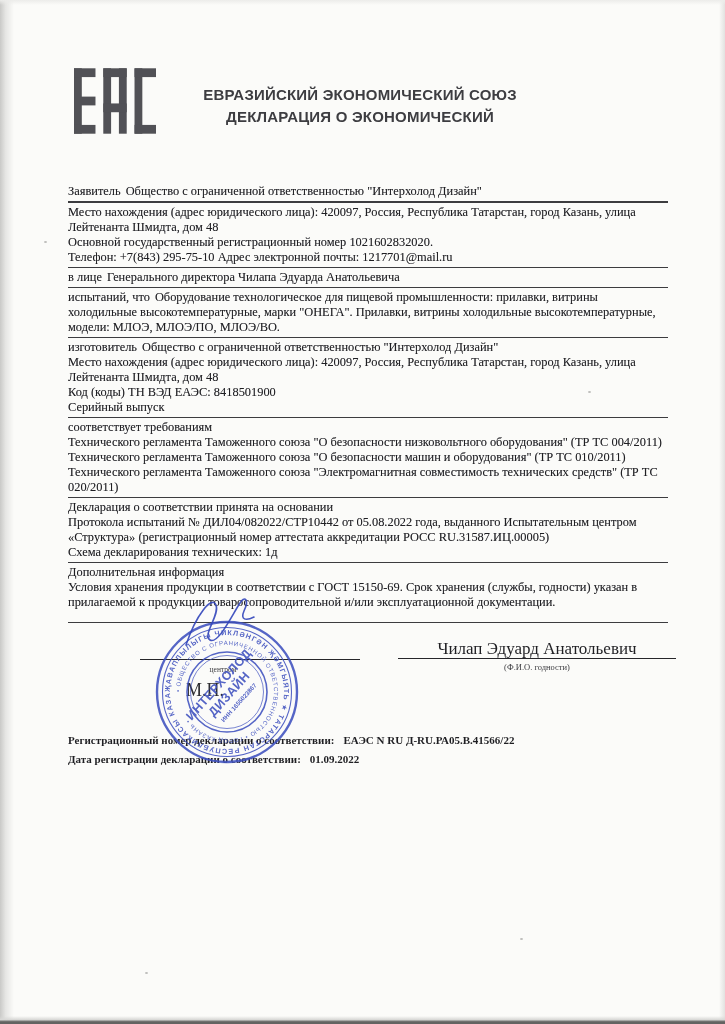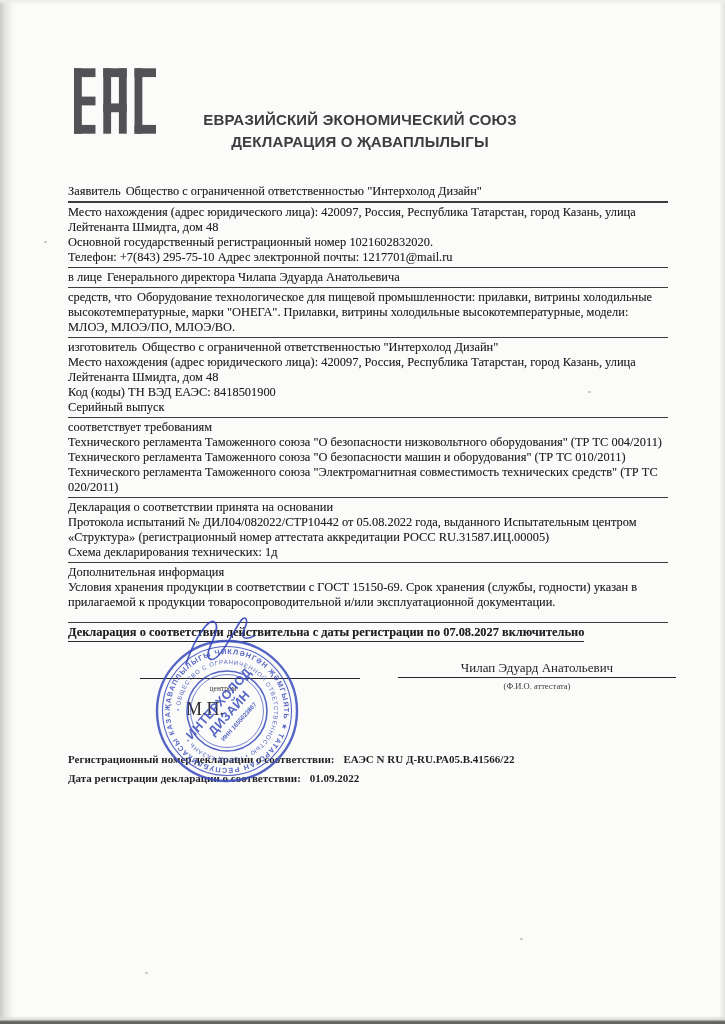--- a/index.html
+++ b/index.html
@@ -18,40 +18,40 @@
     background:linear-gradient(270deg,#e2e2e0 0%,rgba(255,255,255,0) 100%);}
   .edge-top{position:absolute;left:0;right:0;top:0;height:5px;
     background:linear-gradient(180deg,#ececea 0%,rgba(255,255,255,0) 100%);}
   .speck{position:absolute;width:3px;height:2px;background:#8a8a88;opacity:.55;border-radius:50%;}
 
   
   .logo{position:absolute;left:74px;top:68px;}
   .header-text{
     position:absolute;left:170px;top:84px;width:380px;text-align:center;
     font-family:"Liberation Sans","DejaVu Sans",sans-serif;
-    font-weight:bold;font-size:15px;line-height:22px;color:#3d3d41;letter-spacing:.2px;margin-top:25px;
+    font-weight:bold;font-size:15px;line-height:22px;color:#3d3d41;letter-spacing:.2px;
   }
 
   
   .content{position:absolute;left:68px;top:184px;width:600px;font-size:12.4px;line-height:15px;}
   .content p{margin:0;text-shadow:0 0 .4px rgba(30,30,40,.35);}
   .lbl{font-weight:normal;margin-right:5px;}
   .rule{border-bottom:2px solid #2b2b2f;margin:2px 0 2px 0;opacity:.92;}
   .rule.thin{border-bottom-width:1.6px;}
 
   .validity-wrap{margin-top:4px;}
   .validity{font-weight:bold;display:inline-block;border-bottom:1.6px solid #2a2a2e;padding-bottom:1px;}
 
   
   .sig-area{position:relative;height:100px;margin-top:6px;}
   .sig-line-left{position:absolute;left:72px;top:30px;width:220px;border-bottom:1.6px solid #26262a;z-index:1;}
   .sig-caption-left{position:absolute;left:95px;top:33px;width:120px;text-align:center;font-size:7.5px;color:#3a3a3e;z-index:1;}
   .mp{position:absolute;left:118px;top:54px;font-size:18px;color:#2c2c30;z-index:1;}
   .sig-right{position:absolute;left:325px;top:12px;width:288px;text-align:center;z-index:1;}
-  .sig-name{font-size:13px;border-bottom:1.4px solid #26262a;padding:0 14px 2px 14px;display:inline-block;min-width:250px;}
+  .sig-name{font-size:17px;border-bottom:1.4px solid #26262a;padding:0 14px 2px 14px;display:inline-block;min-width:250px;}
   .sig-caption-right{font-size:8.5px;color:#3a3a3e;margin-top:1px;}
   .stamp{position:absolute;left:84px;top:-12px;z-index:2;opacity:.88;}
   .squiggle{position:absolute;left:112px;top:-38px;z-index:3;opacity:.9;}
 
   
   .footer{margin-top:2px;font-weight:bold;font-size:11px;line-height:19px;}
   .footer .val{margin-left:9px;}
 </style>
 </head>
 <body>
@@ -83,37 +83,37 @@
 
         <rect x="62" y="0" width="8" height="67"></rect>
         <rect x="62" y="0" width="22" height="9"></rect>
         <rect x="62" y="58" width="22" height="9"></rect>
       </g>
     </svg>
   </div>
 
   <div class="header-text">
     <div>ЕВРАЗИЙСКИЙ ЭКОНОМИЧЕСКИЙ СОЮЗ</div>
-    <div>ДЕКЛАРАЦИЯ О ҖАВАПЛЫЛЫГЫ</div>
+    <div>ДЕКЛАРАЦИЯ О ЭКОНОМИЧЕСКИЙ</div>
   </div>
 
   <div class="content">
 
     <p><span class="lbl">Заявитель</span><span>Общество с ограниченной ответственностью "Интерхолод Дизайн"</span></p>
     <div class="rule"></div>
 
     <p>Место нахождения (адрес юридического лица): 420097, Россия, Республика Татарстан, город Казань, улица Лейтенанта Шмидта, дом 48</p>
     <p>Основной государственный регистрационный номер 1021602832020.</p>
     <p>Телефон: +7(843) 295-75-10 Адрес электронной почты: 1217701@mail.ru</p>
     <div class="rule thin"></div>
 
     <p><span class="lbl">в лице</span><span>Генерального директора Чилапа Эдуарда Анатольевича</span></p>
     <div class="rule thin"></div>
 
-    <p><span class="lbl">средств, что</span><span>Оборудование технологическое для пищевой промышленности: прилавки, витрины холодильные высокотемпературные, марки "ОНЕГА". Прилавки, витрины холодильные высокотемпературные, модели: МЛОЭ, МЛОЭ/ПО, МЛОЭ/ВО.</span></p>
+    <p><span class="lbl">испытаний, что</span><span>Оборудование технологическое для пищевой промышленности: прилавки, витрины холодильные высокотемпературные, марки "ОНЕГА". Прилавки, витрины холодильные высокотемпературные, модели: МЛОЭ, МЛОЭ/ПО, МЛОЭ/ВО.</span></p>
     <div class="rule thin"></div>
 
     <p><span class="lbl">изготовитель</span><span>Общество с ограниченной ответственностью "Интерхолод Дизайн"</span></p>
     <p>Место нахождения (адрес юридического лица): 420097, Россия, Республика Татарстан, город Казань, улица Лейтенанта Шмидта, дом 48</p>
     <p>Код (коды) ТН ВЭД ЕАЭС: 8418501900</p>
     <p>Серийный выпуск</p>
     <div class="rule thin"></div>
 
     <p><span class="lbl">соответствует требованиям</span></p>
     <p>Технического регламента Таможенного союза "О безопасности низковольтного оборудования" (ТР ТС 004/2011)</p>
@@ -124,31 +124,30 @@
     <p><span class="lbl">Декларация о соответствии принята на основании</span></p>
     <p>Протокола испытаний № ДИЛ04/082022/СТР10442 от 05.08.2022 года, выданного Испытательным центром «Структура» (регистрационный номер аттестата аккредитации РОСС RU.31587.ИЦ.00005)</p>
     <p>Схема декларирования технических: 1д</p>
     <div class="rule thin"></div>
 
     <p><span class="lbl">Дополнительная информация</span></p>
     <p>Условия хранения продукции в соответствии с ГОСТ 15150-69. Срок хранения (службы, годности) указан в прилагаемой к продукции товаросопроводительной и/или эксплуатационной документации.</p>
 
     <div style="height:10px"></div>
     <div class="rule thin"></div>
-    <p class="validity-wrap"><span class="validity">Декларация о соответствии действительна с даты регистрации по 07.08.2027 включительно</span></p>
 
     <div class="sig-area">
 
       <div class="sig-line-left"></div>
       <div class="sig-caption-left">центром</div>
       <div class="mp">М.П.</div>
 
       <div class="sig-right">
         <div class="sig-name">Чилап Эдуард Анатольевич</div>
-        <div class="sig-caption-right">(Ф.И.О. аттестата)</div>
+        <div class="sig-caption-right">(Ф.И.О. годности)</div>
       </div>
 
       <div class="stamp">
         <svg width="150" height="150" viewBox="0 0 150 150">
           <defs>
             <path id="ringOuter" d="M 18,75 a 57,57 0 1,1 114,0 a 57,57 0 1,1 -114,0"></path>
             <path id="ringInner" d="M 28,75 a 47,47 0 1,1 94,0 a 47,47 0 1,1 -94,0"></path>
           </defs>
           <g fill="none" stroke="#3f51bf">
             <circle cx="75" cy="75" r="70" stroke-width="2.4"></circle>

